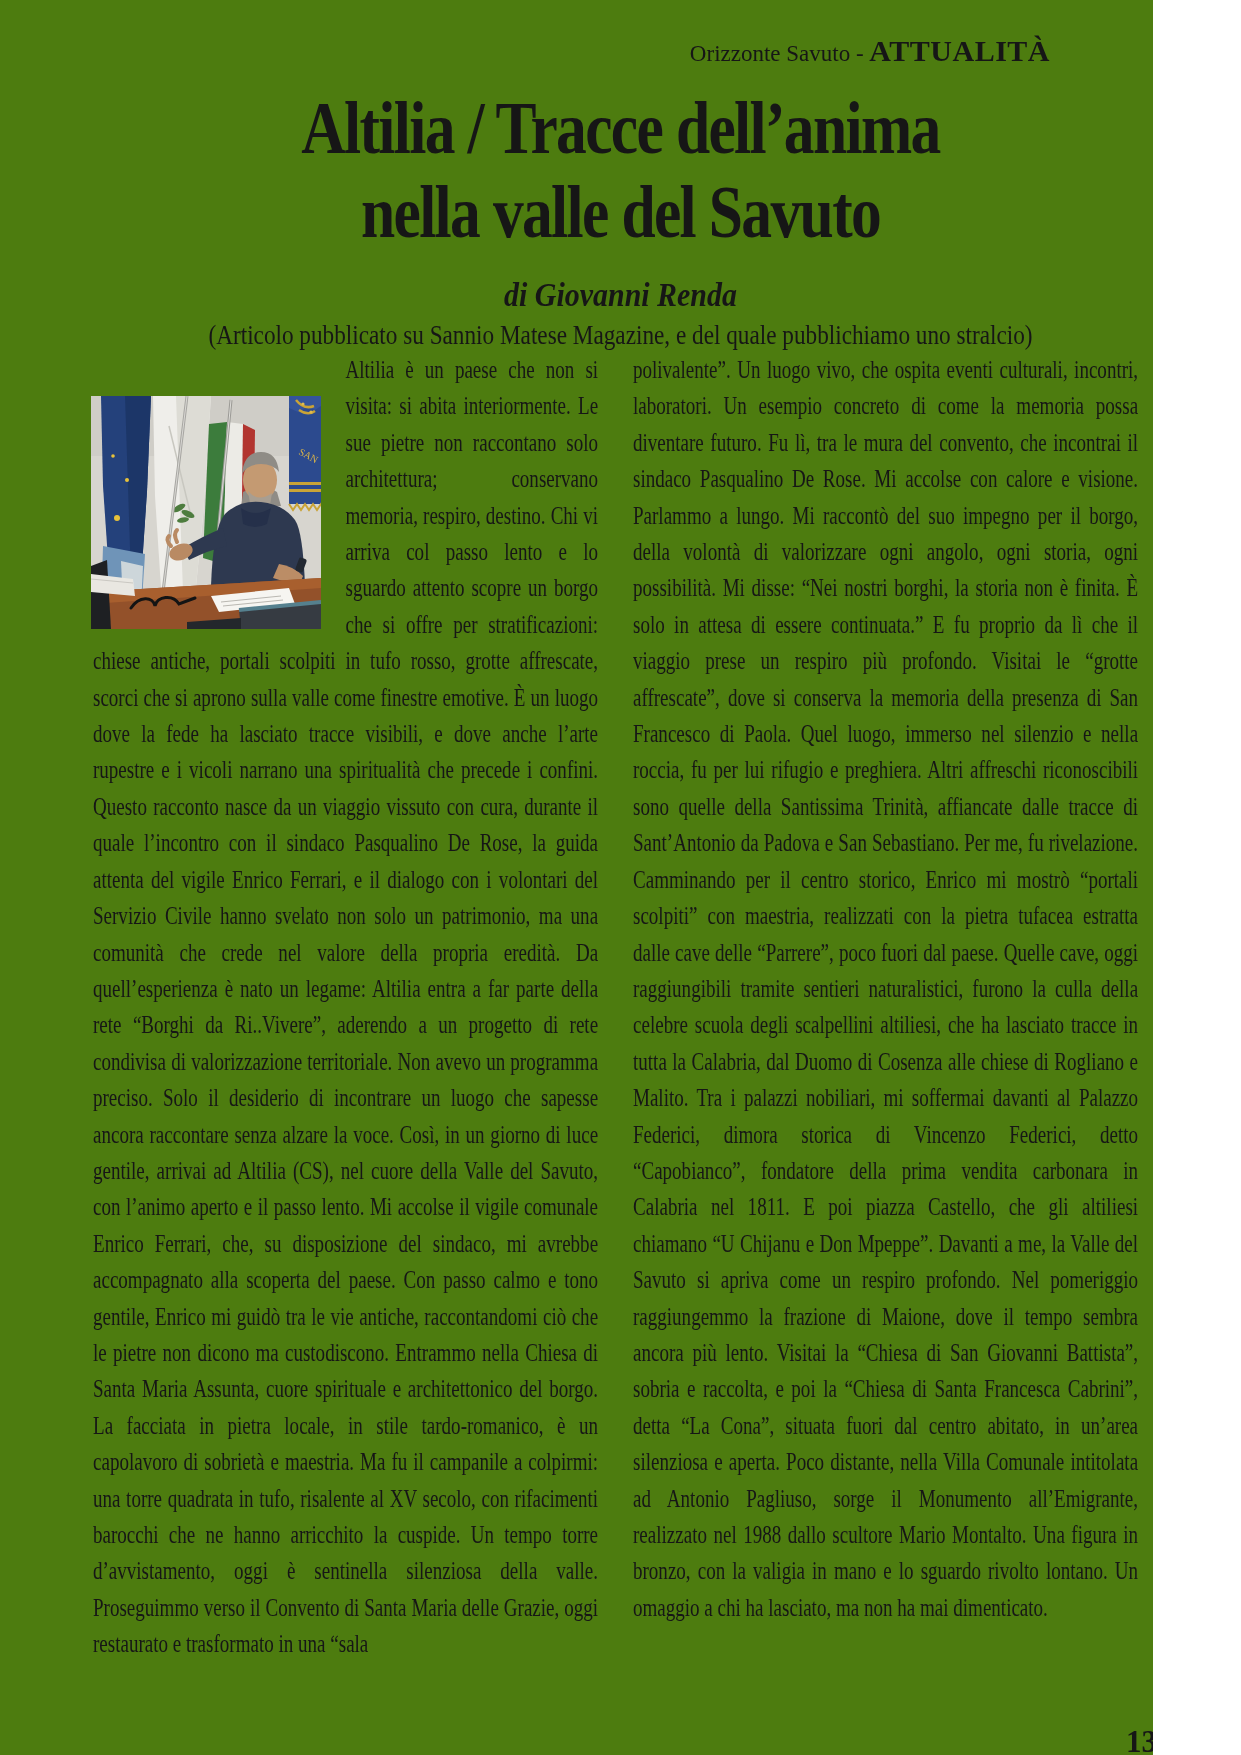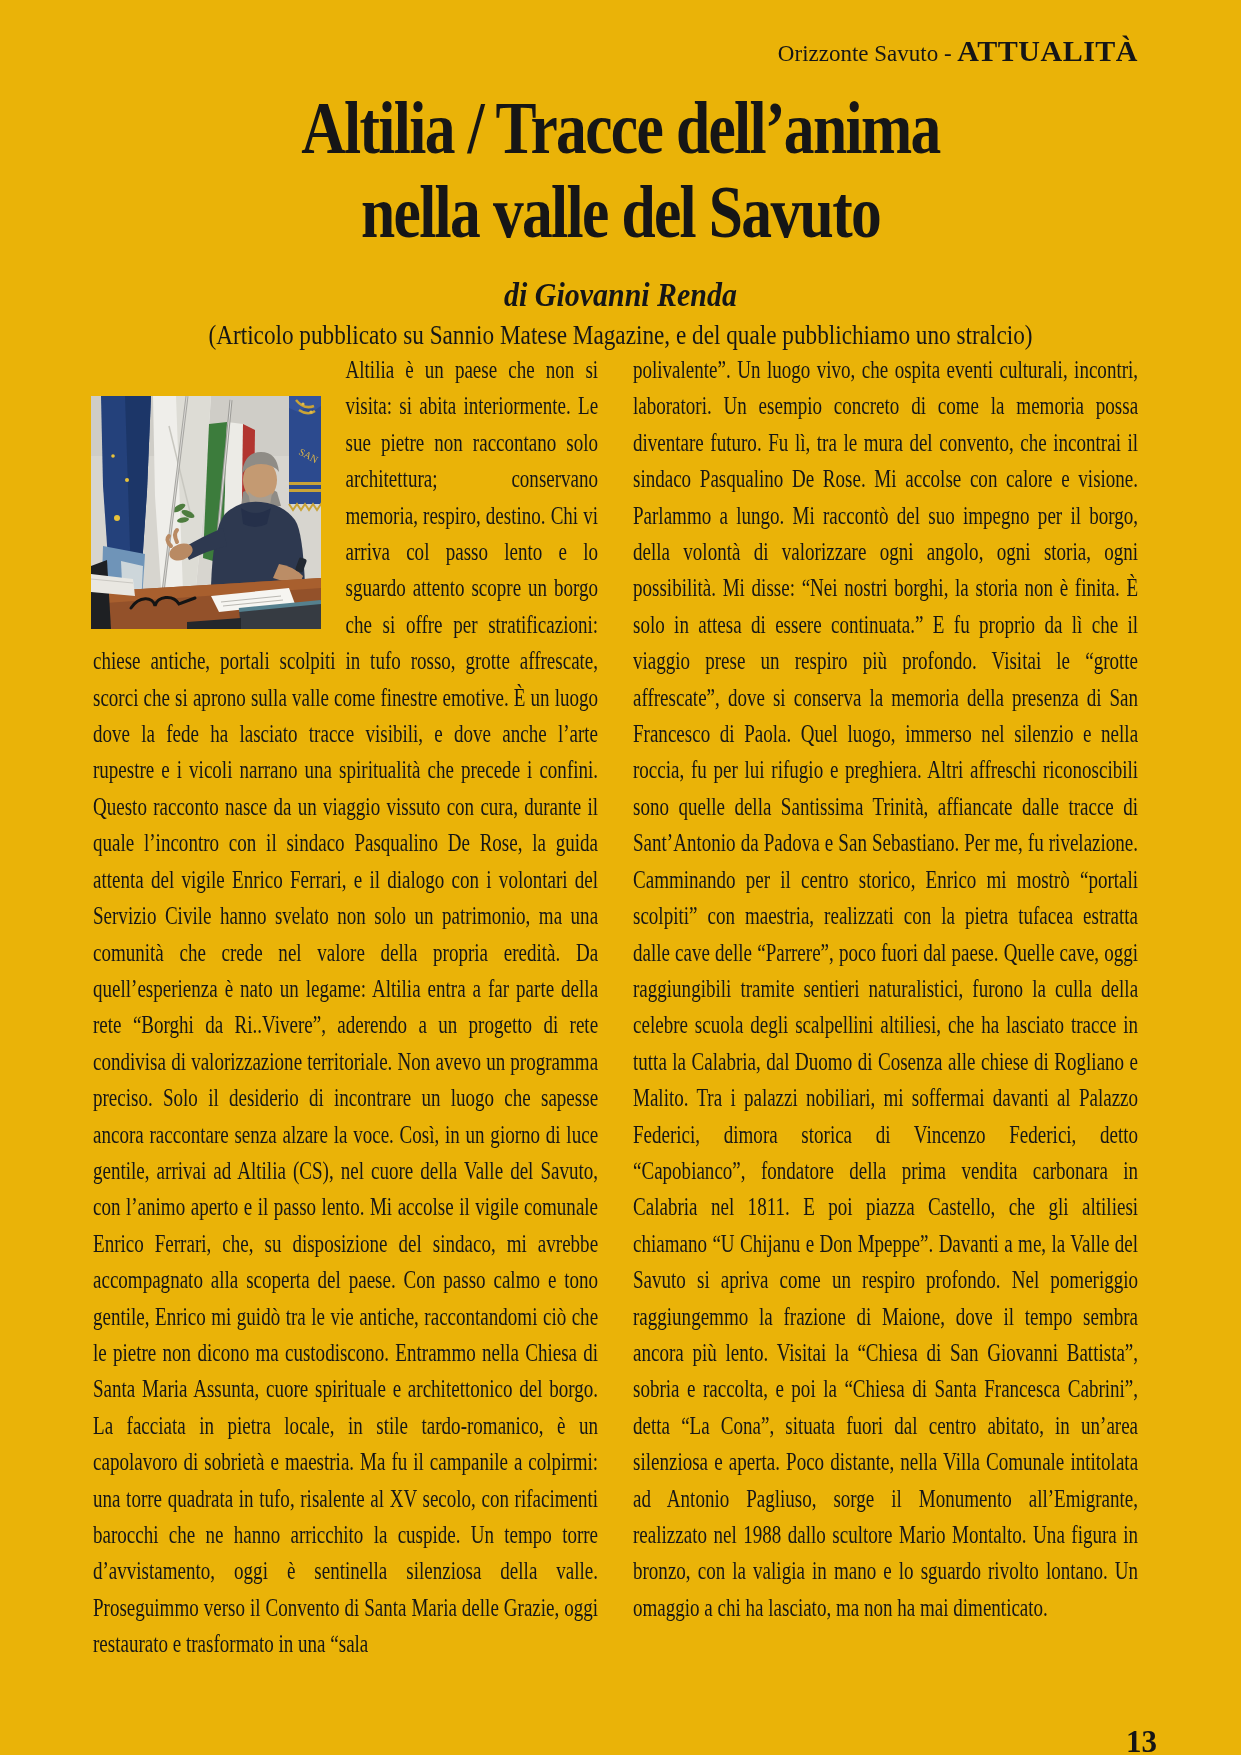--- a/index.html
+++ b/index.html
@@ -1,17 +1,17 @@
 <!DOCTYPE html>
 <html lang="it"><head>
 <meta charset="utf-8">
 <style>
   html,body { margin:0; padding:0; background:#ffffff; }
   .page {
-    position:relative; width:1241px; height:1755px; background:#eab308;
+    position:relative; width:1153px; height:1755px; background:#4d7c0f;
     font-family:"Liberation Serif", serif; color:#161616; overflow:hidden;
   }
   .header { position:absolute; top:34px; right:103px; white-space:nowrap; }
   .header .pub { font-size:23px; letter-spacing:0; }
   .header .section { font-size:30px; font-weight:bold; letter-spacing:0.5px; }
 
   .title {
     position:absolute; top:86px; left:98px; width:1045px; text-align:center;
     font-weight:bold; font-size:75px; line-height:84px; letter-spacing:-2px;
     transform:scaleX(0.82); transform-origin:50% 0;

